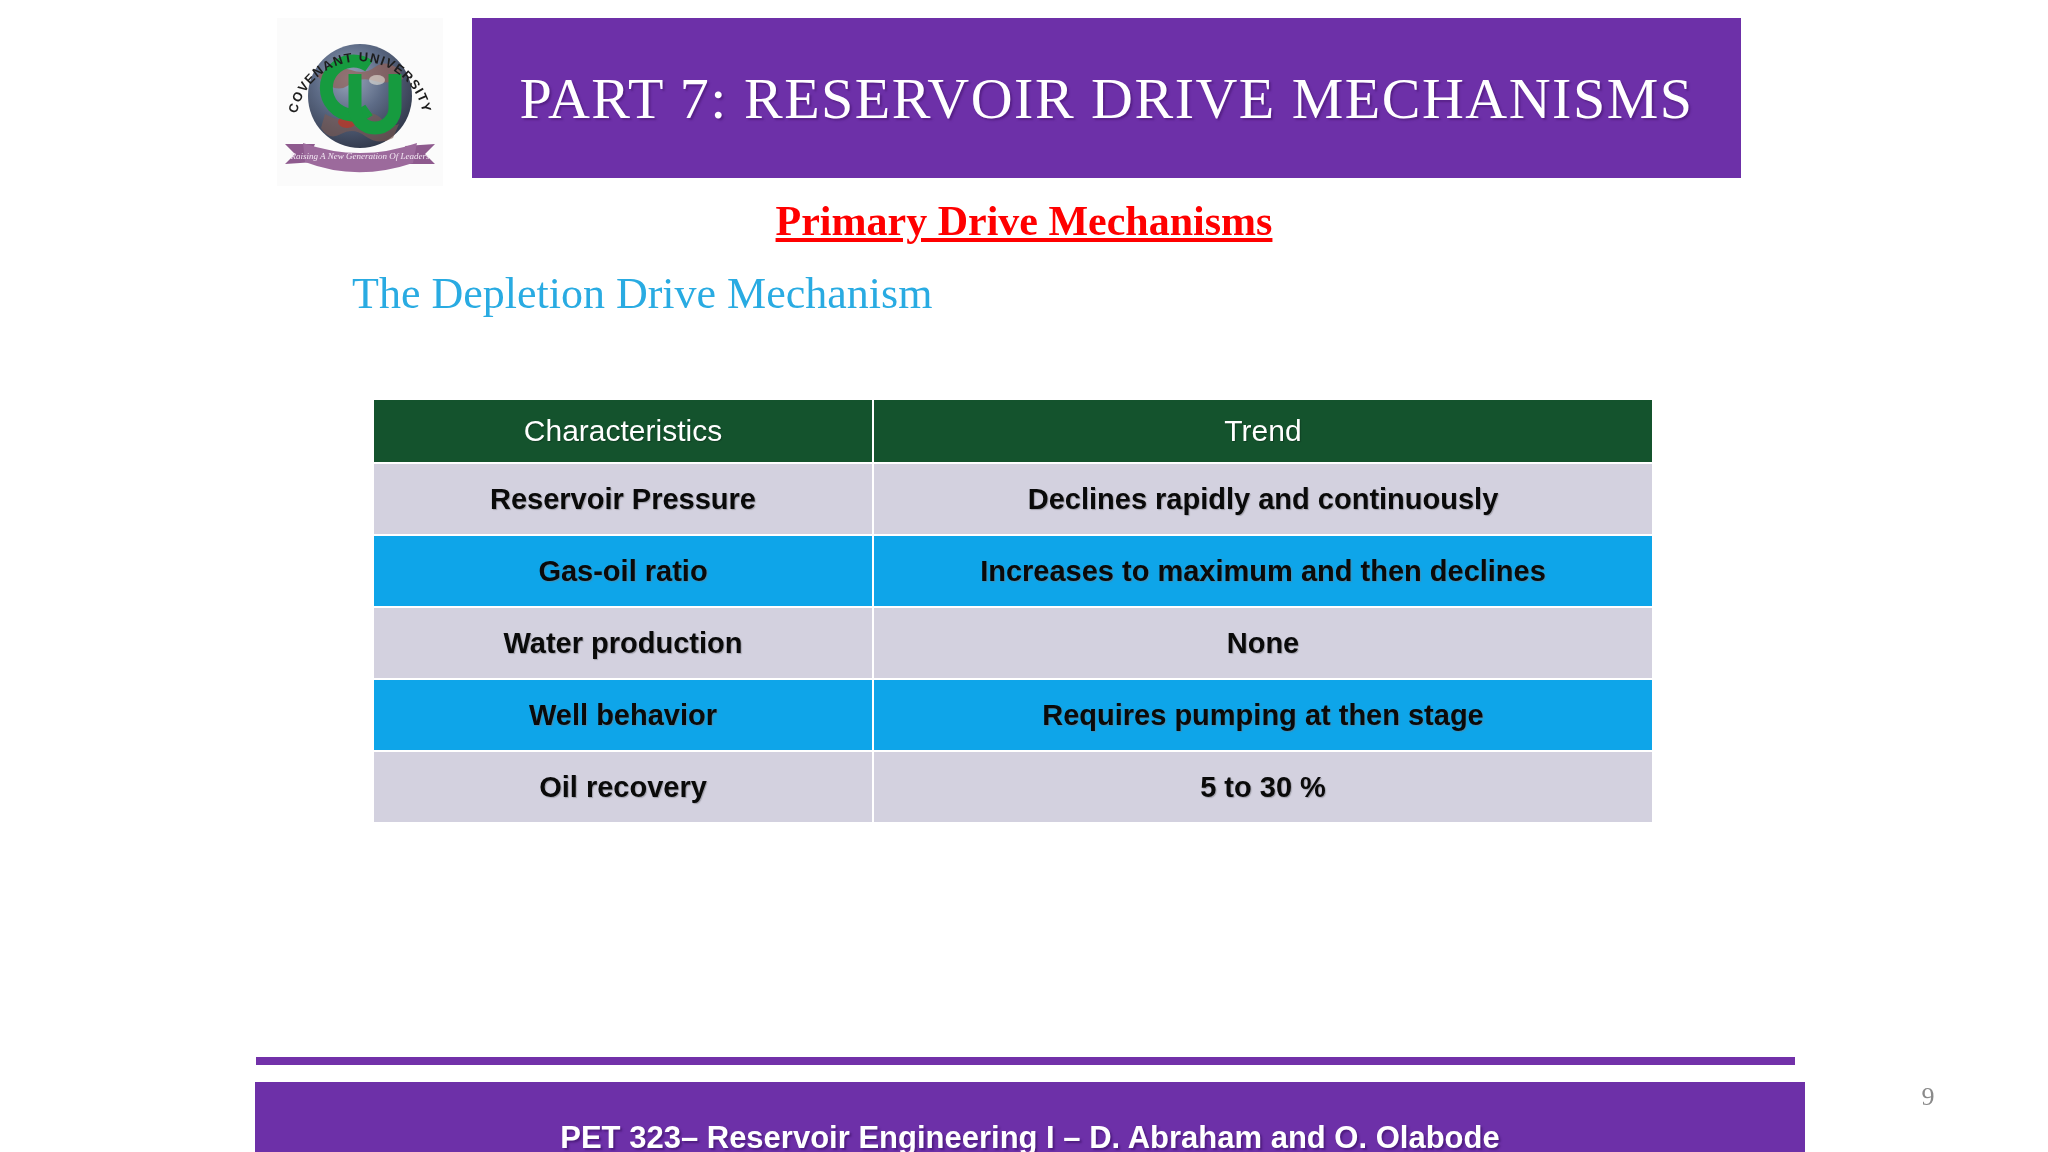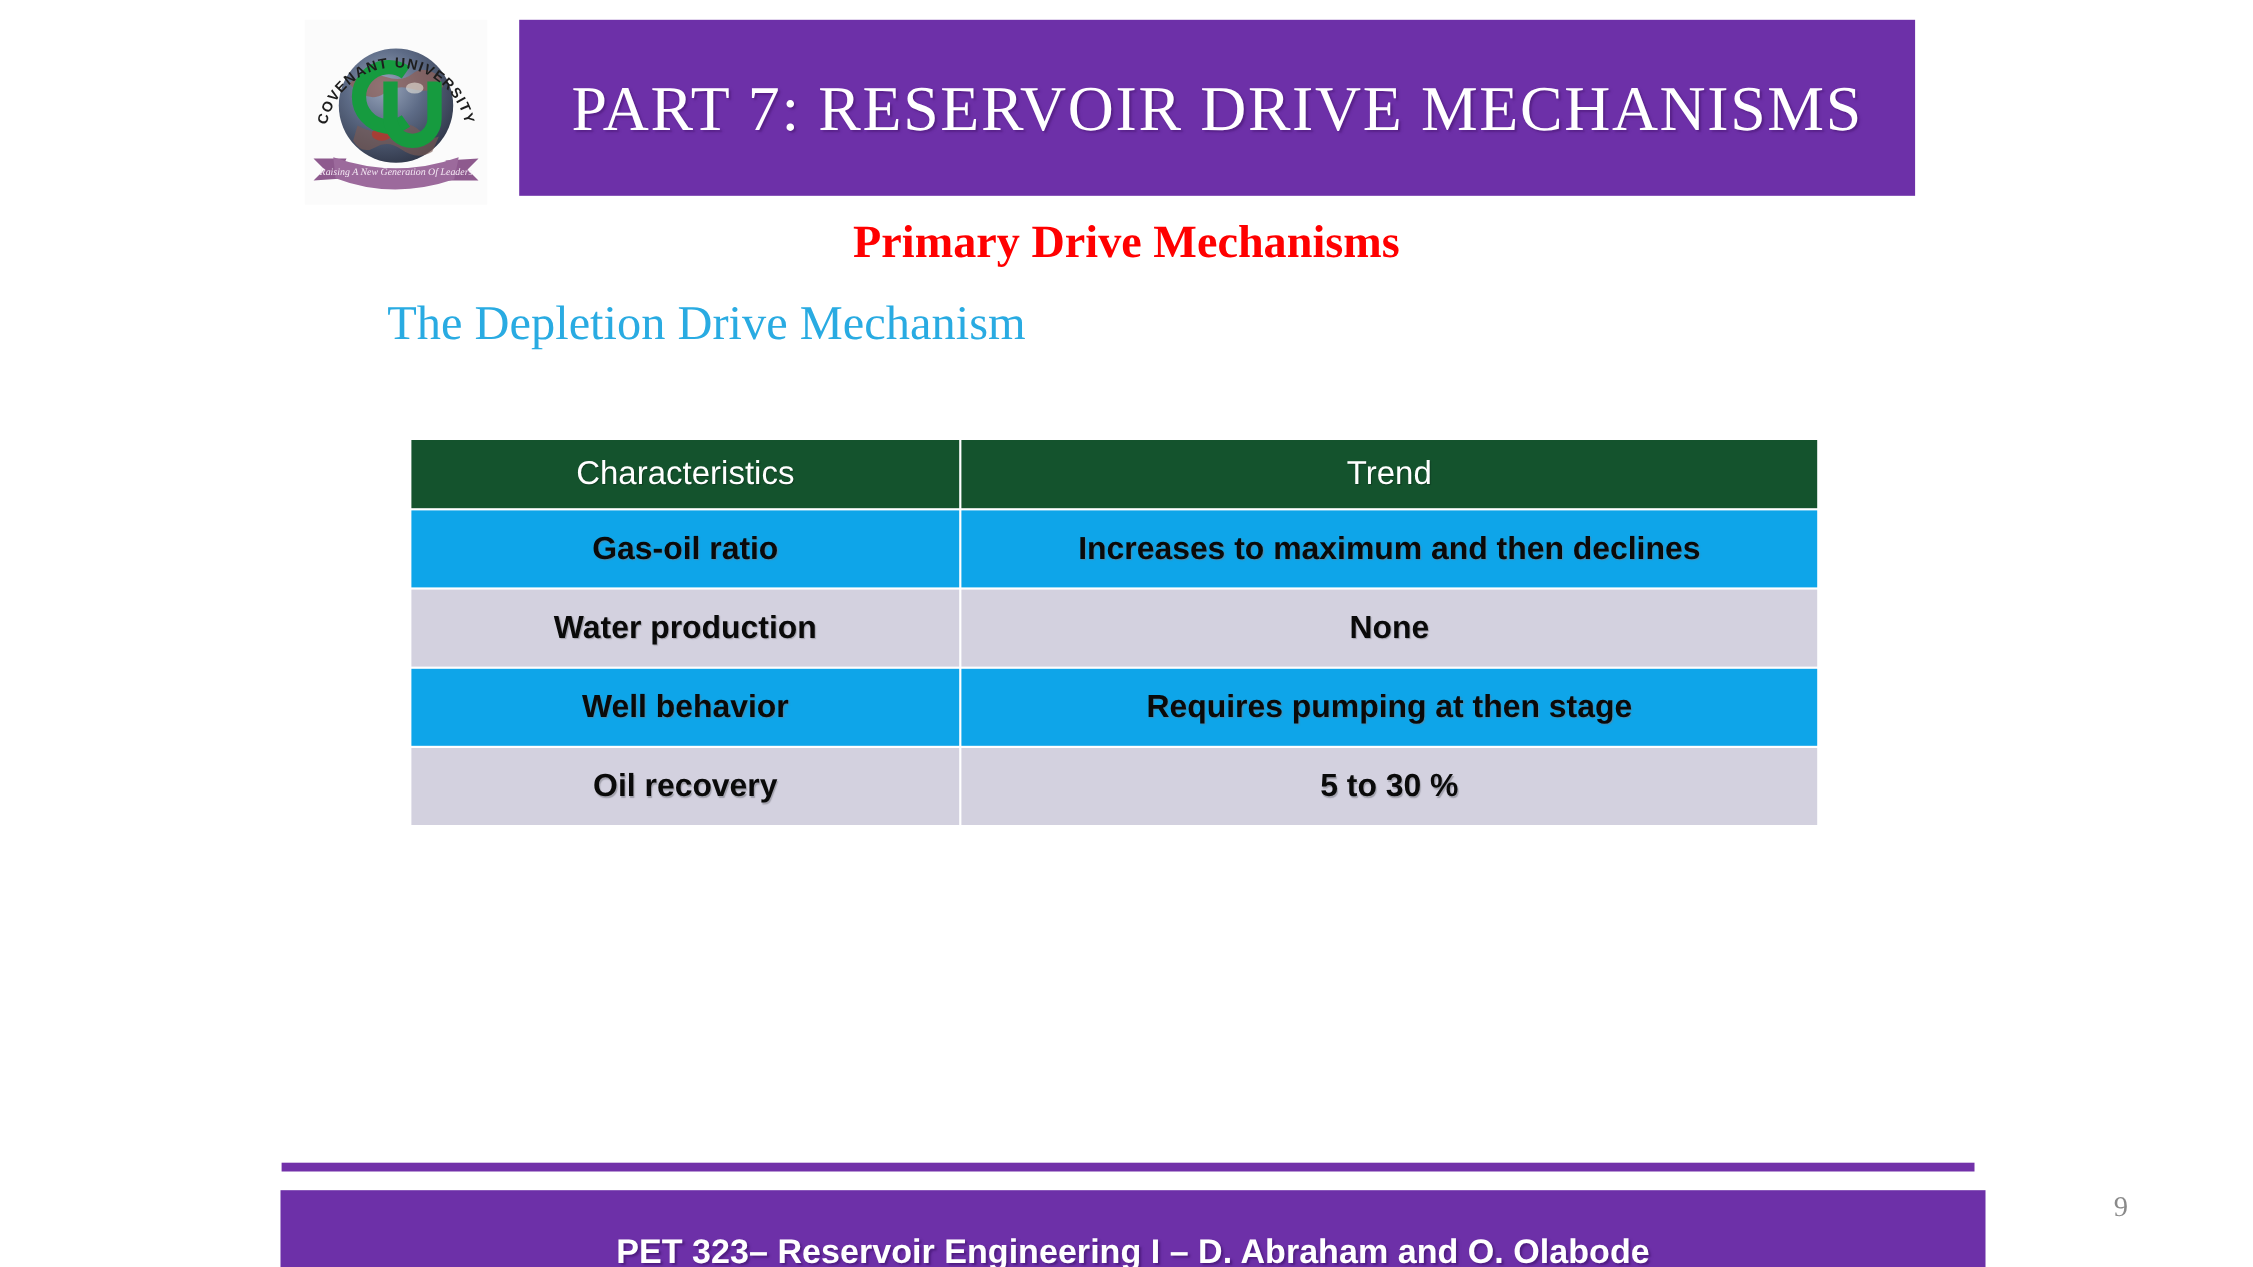--- a/index.html
+++ b/index.html
@@ -53,20 +53,21 @@
   #primary-heading {
     position: absolute;
     left: 0;
     top: 197px;
     width: 2048px;
     text-align: center;
     color: #FF0000;
     font-family: "Liberation Serif", serif;
     font-weight: bold;
     font-size: 42px;
+    text-decoration: underline;
   }
   #sub-heading {
     position: absolute;
     left: 352px;
     top: 268px;
     color: #29ABE2;
     font-family: "Liberation Serif", serif;
     font-weight: normal;
     font-size: 44px;
   }
@@ -199,20 +200,24 @@
         <col class="c1">
         <col class="c2">
       </colgroup>
     <thead>
       <tr>
         <th>Characteristics</th>
         <th>Trend</th>
       </tr>
     </thead>
     <tbody>
+      <tr class="rowA">
+        <td>Reservoir Pressure</td>
+        <td>Declines rapidly and continuously</td>
+      </tr>
       <tr class="rowB">
         <td>Gas-oil ratio</td>
         <td>Increases to maximum and then declines</td>
       </tr>
       <tr class="rowA">
         <td>Water production</td>
         <td>None</td>
       </tr>
       <tr class="rowB">
         <td>Well behavior</td>

